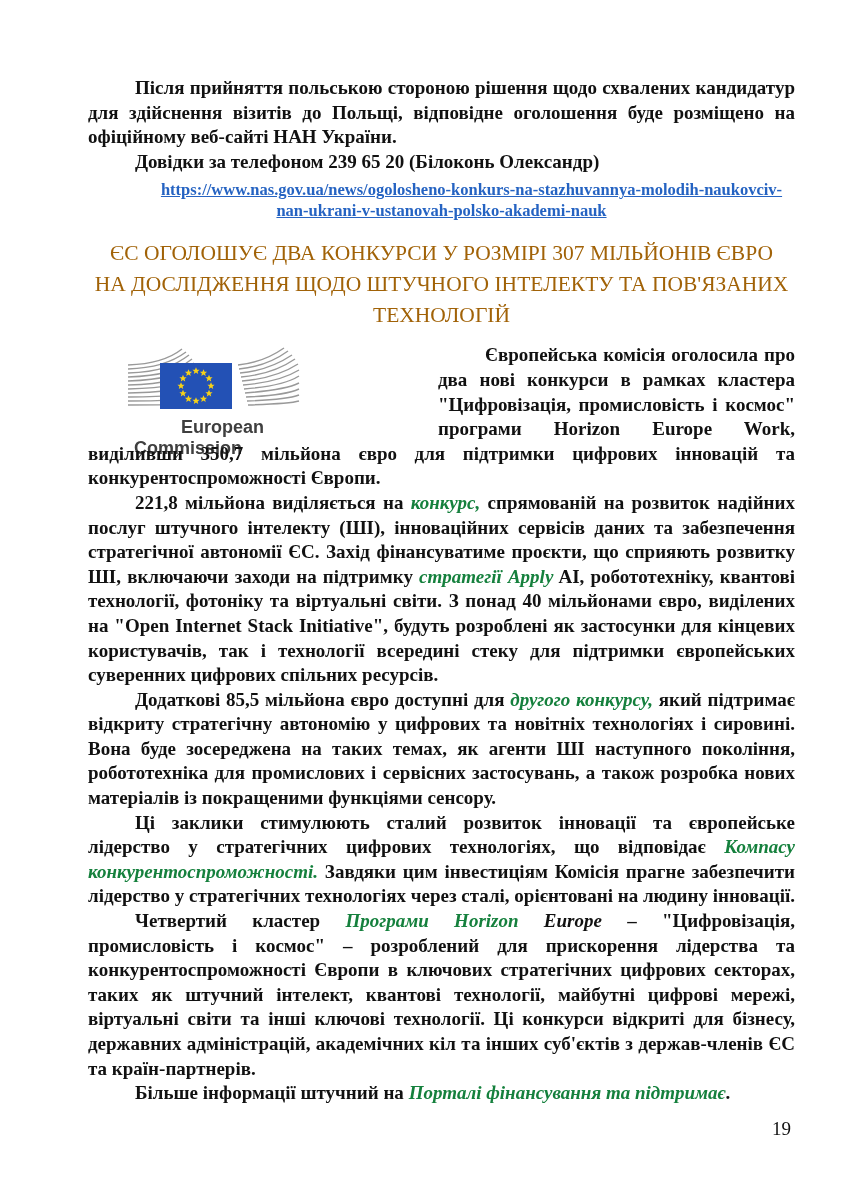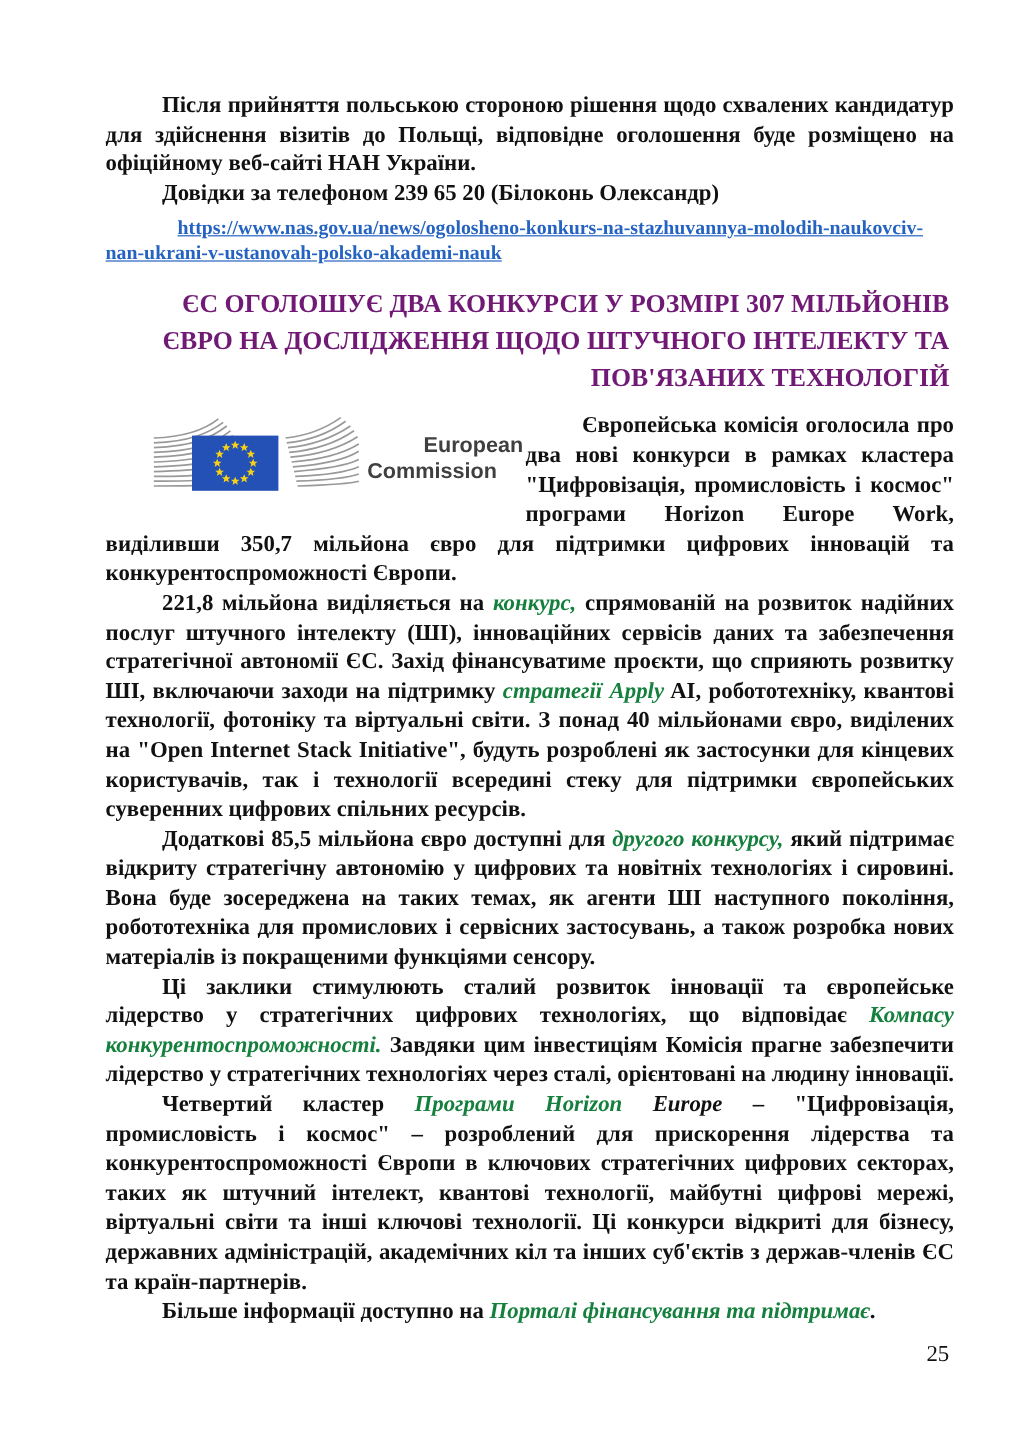--- a/index.html
+++ b/index.html
@@ -4,33 +4,33 @@
 <style>
   html,body{margin:0;padding:0;background:#e8e8e8;}
   .page{
     position:relative;width:849px;height:1200px;background:#ffffff;
     font-family:"Liberation Serif",serif;color:#111;overflow:hidden;margin:0 auto;
   }
   .content{position:absolute;left:88px;top:76px;width:707px;}
   .content p{margin:0;font-size:19px;line-height:24.6px;text-align:justify;text-indent:47px;font-weight:bold;}
   p.url{
     color:#2563c2;text-decoration:underline;font-size:16.5px;line-height:21px;
-    text-indent:60px;overflow-wrap:anywhere;margin-top:5px;text-align:left;
+    text-indent:60px;overflow-wrap:anywhere;margin-top:5px;text-align:center;
   }
   h1{
-    font-size:21.5px;line-height:31px;text-align:right;font-weight:bold;
-    margin:17px 4px 12px 4px;color:#701a75;
+    font-size:21.5px;line-height:31px;text-align:center;font-weight:normal;
+    margin:17px 4px 12px 4px;color:#a16207;
   }
   .glink{color:#15803d;font-style:italic;}
   .em{font-style:italic;}
   .u{text-decoration:underline;}
   
   .ec-logo{
     float:left;width:302px;height:70px;margin:4px 8px 4px 40px;
-    display:flex;align-items:center;
+    display:flex;align-items:flex-start;flex-direction:column;
   }
   .ec-graphic{flex:0 0 auto;}
   .ec-text{
     font-family:"Liberation Sans",sans-serif;font-size:18px;line-height:21px;
     color:#3f3f3f;margin-left:6px;white-space:nowrap;
   }
   .ec-bar{width:5px;height:46px;background:#1f4e9c;margin-left:10px;}
   .pagenum{position:absolute;top:1118px;right:58px;font-size:19px;color:#111;}
 </style>
 </head>
@@ -103,19 +103,19 @@
 
     <p><span>221,8 мільйона виділяється на </span><span class="glink">конкурс,</span><span> спрямованій на розвиток надійних послуг штучного інтелекту (ШІ), інноваційних сервісів даних та забезпечення стратегічної автономії ЄС. Захід фінансуватиме проєкти, що сприяють розвитку ШІ, включаючи заходи на підтримку </span><span class="glink">стратегії Apply</span><span> AI, робототехніку, квантові технології, фотоніку та віртуальні світи. З понад 40 мільйонами євро, виділених на "Open Internet Stack Initiative", будуть розроблені як застосунки для кінцевих користувачів, так і технології всередині стеку для підтримки європейських суверенних цифрових спільних ресурсів.</span></p>
 
     <p><span>Додаткові 85,5 мільйона євро доступні для </span><span class="glink">другого конкурсу,</span><span> який підтримає відкриту стратегічну автономію у цифрових та новітніх технологіях і сировині. Вона буде зосереджена на таких темах, як агенти ШІ наступного покоління, робототехніка для промислових і сервісних застосувань, а також розробка нових матеріалів із покращеними функціями сенсору.</span></p>
 
     <p><span>Ці заклики стимулюють сталий розвиток інновації та європейське лідерство у стратегічних цифрових технологіях, що відповідає </span><span class="glink">Компасу конкурентоспроможності.</span><span> Завдяки цим інвестиціям Комісія прагне забезпечити лідерство у стратегічних технологіях через сталі, орієнтовані на людину інновації.</span></p>
 
     <p><span>Четвертий кластер </span><span class="glink">Програми Horizon</span><span class="em"> Europe</span><span> – "Цифровізація, промисловість і космос" – розроблений для прискорення лідерства та конкурентоспроможності Європи в ключових стратегічних цифрових секторах, таких як штучний інтелект, квантові технології, майбутні цифрові мережі, віртуальні світи та інші ключові технології. Ці конкурси відкриті для бізнесу, державних адміністрацій, академічних кіл та інших суб'єктів з держав-членів ЄС та країн-партнерів.</span></p>
 
 
-    <p><span>Більше інформації доступно на </span><span class="glink">Порталі фінансування та підтримає</span><span>.</span></p>
+    <p><span>Більше інформації штучний на </span><span class="glink">Порталі фінансування та підтримає</span><span>.</span></p>
 
 
   </div>
 
-  <div class="pagenum">25</div>
+  <div class="pagenum">19</div>
 </div>
 
 </body></html>

